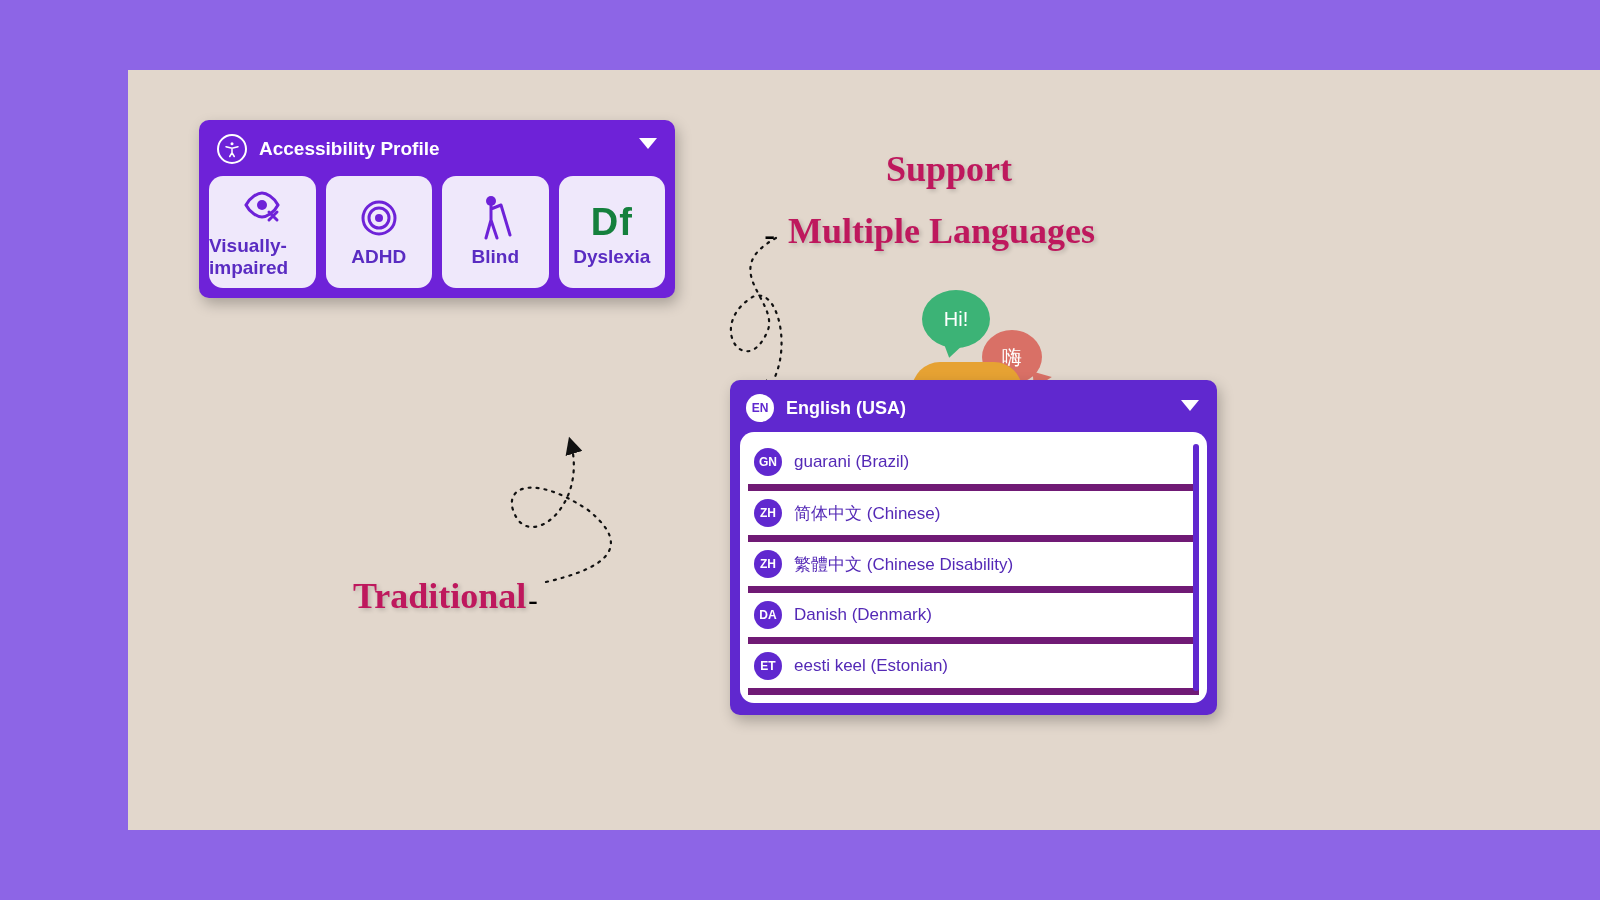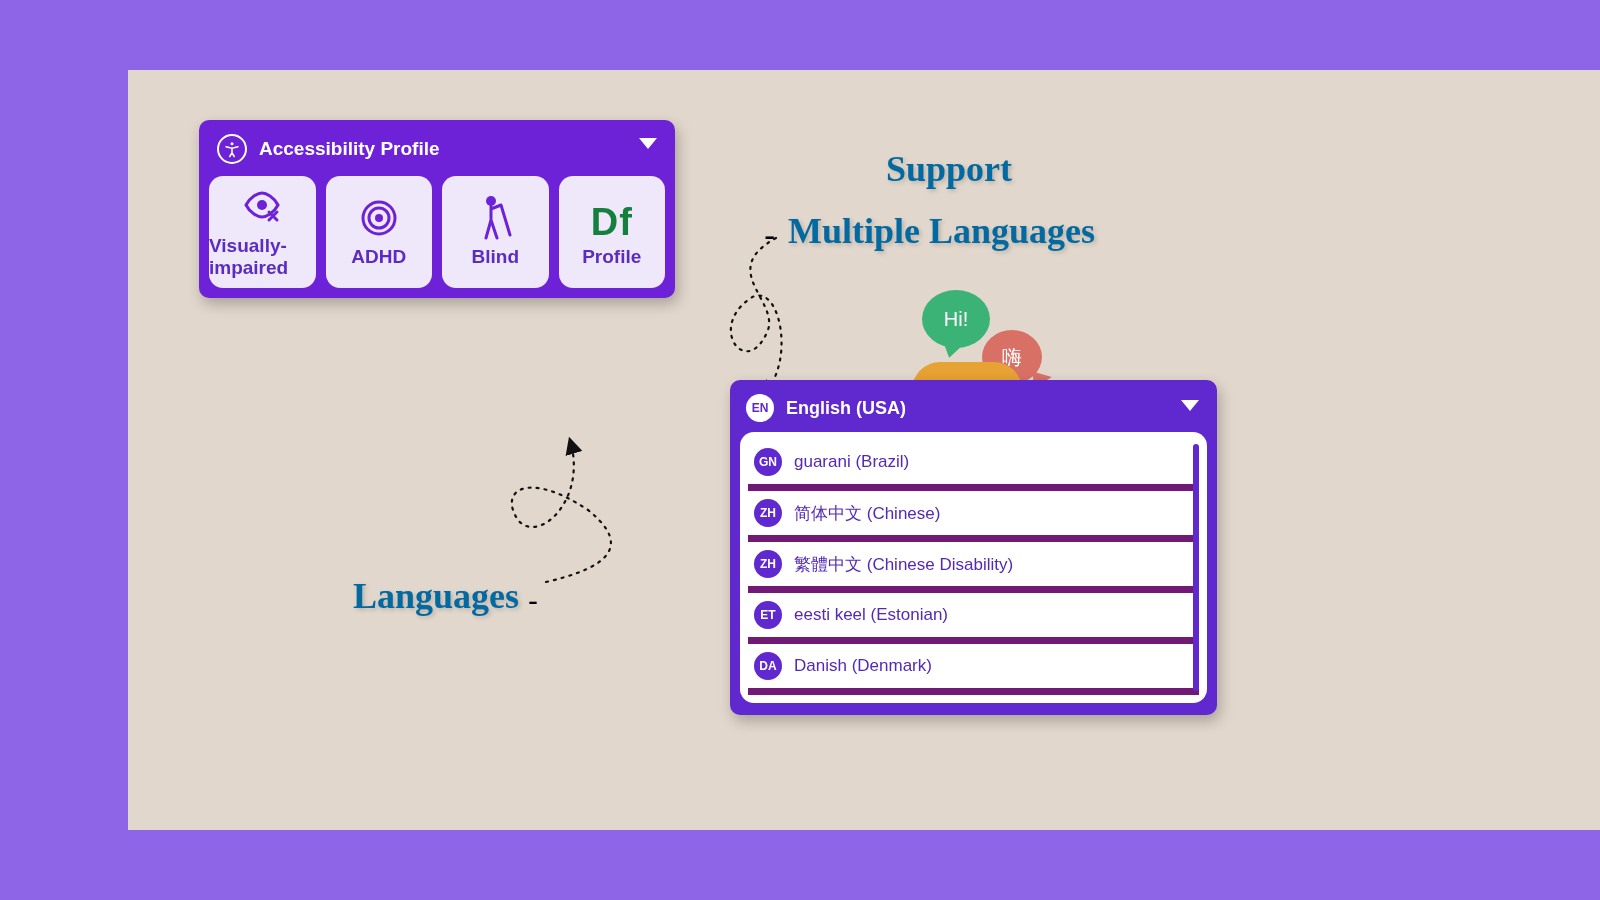--- a/index.html
+++ b/index.html
@@ -69,21 +69,21 @@
   }
   .profile-tile .df {
     font-size: 38px; font-weight: 700; font-family: "Segoe UI", Arial, sans-serif; letter-spacing: 1px;
     line-height: 1; transform: translateY(4px);
   }
 
   
   .label-serif {
     font-family: Georgia, "Times New Roman", serif;
     font-weight: 700;
-    color: #0369a1;
+    color: #be185d;
     text-shadow: 2px 2px 4px rgba(0,0,0,0.18);
     position: absolute;
   }
   .label-support   { left: 758px; top: 78px;  font-size: 36px; }
   .label-multi     { left: 660px; top: 140px; font-size: 36px; }
   .label-disability{ left: 225px; top: 505px; font-size: 36px; }
   .dash-left  { font-family: Arial, sans-serif; font-weight: 400; position: absolute; left: 636px; top: 146px; font-size: 34px; text-shadow:none;}
   .dash-right { font-family: Arial, sans-serif; font-weight: 400; position: absolute; left: 400px; top: 514px; font-size: 30px; text-shadow:none;}
 
   
@@ -204,30 +204,30 @@
             <path d="M13 11v14l-5 18M13 25l6 18M13 14l10-4 9 30" stroke="#6e22d8" stroke-width="3" fill="none" stroke-linecap="round" stroke-linejoin="round"></path>
           </svg>
         </span>
         <span>Blind</span>
       </div>
 
       <div class="profile-tile">
         <span class="icon-slot">
           <span class="df">Df</span>
         </span>
-        <span>Profile</span>
+        <span>Dyslexia</span>
       </div>
 
     </div>
   </div>
 
   <div class="label-serif label-support">Support</div>
   <span class="dash-left">-</span>
   <div class="label-serif label-multi">Multiple Languages</div>
-  <div class="label-serif label-disability">Languages</div>
+  <div class="label-serif label-disability">Traditional</div>
   <span class="dash-right">-</span>
 
   <svg class="arrows" width="1344" height="760">
     <defs>
       <marker id="ah" viewBox="0 0 10 10" refX="8" refY="5" markerWidth="8" markerHeight="8" orient="auto-start-reverse">
         <path d="M0 0 L10 5 L0 10 z" fill="#111"></path>
       </marker>
     </defs>
 
     <path d="M418 512 C 470 500, 510 480, 460 440 C 400 400, 370 420, 390 450 C 410 475, 460 430, 442 370" fill="none" stroke="#111" stroke-width="2.2" stroke-dasharray="2 6" stroke-linecap="round" marker-end="url(#ah)"></path>
@@ -263,24 +263,24 @@
       </div>
       <div class="lang-item">
         <span class="code-circle dark">ZH</span>
         <span>简体中文 (Chinese)</span>
       </div>
       <div class="lang-item">
         <span class="code-circle dark">ZH</span>
         <span>繁體中文 (Chinese Disability)</span>
       </div>
       <div class="lang-item">
+        <span class="code-circle dark">DA</span>
+        <span>Danish (Denmark)</span>
+      </div>
+      <div class="lang-item">
         <span class="code-circle dark">ET</span>
         <span>eesti keel (Estonian)</span>
       </div>
-      <div class="lang-item">
-        <span class="code-circle dark">DA</span>
-        <span>Danish (Denmark)</span>
-      </div>
       <div class="lang-scroll"></div>
     </div>
   </div>
 
 </div>
 
 </body></html>

